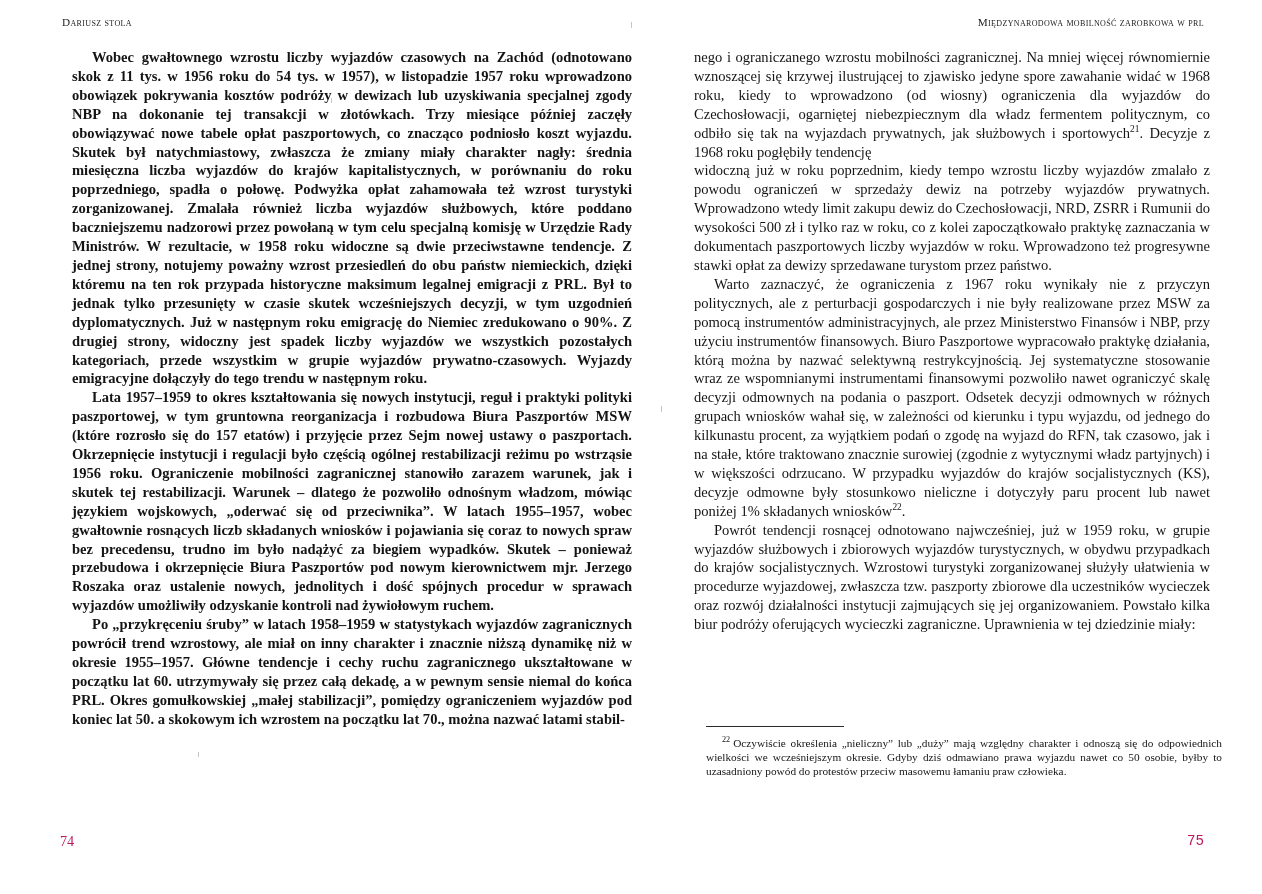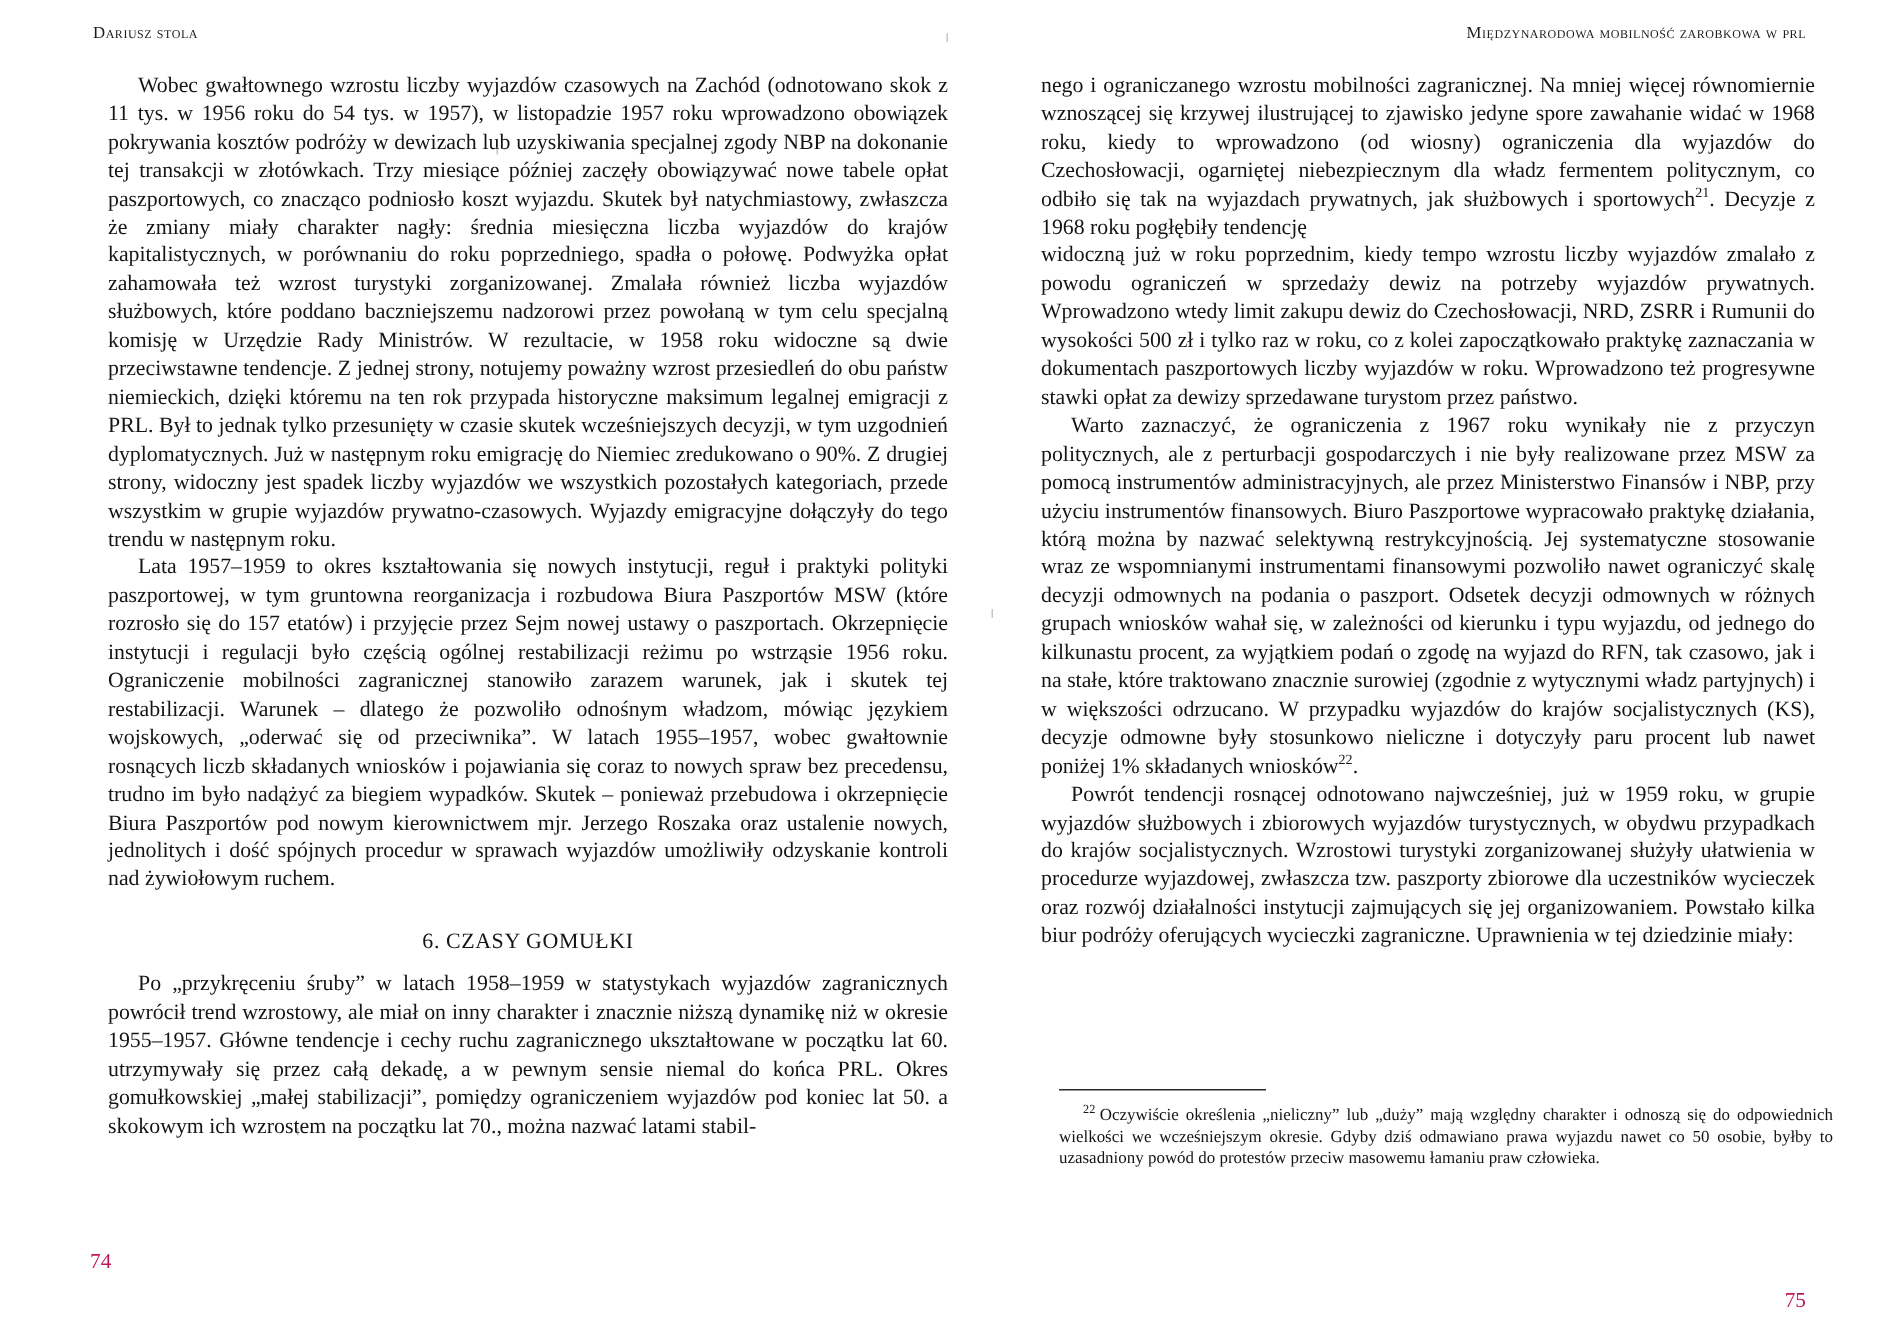--- a/index.html
+++ b/index.html
@@ -39,21 +39,21 @@
   
   .sc {
     font-variant: small-caps;
   }
 
   
   .page {
     position: absolute;
     top: 48px;
   }
-  .page.left  { left: 72px;  width: 560px; }
+  .page.left  { left: 72px;  width: 560px; font-weight: bold; }
   .page.right { left: 694px; width: 516px; }
 
   .body-text {
     font-size: 14.55px;
     line-height: 18.9px;
     text-align: justify;
     text-justify: inter-word;
     hyphens: manual;
     margin: 0;
   }
@@ -104,42 +104,41 @@
     line-height: 0;
   }
 
   
   .folio {
     position: absolute;
     font-size: 14.2px;
     color: #be185d;
   }
   .folio.left  { left: 60px;  top: 833px; }
-  .folio.right { right: 58px; top: 859px; }
+  .folio.right { right: 58px; top: 833px; font-family: Liberation Mono, monospace; }
 
   
   .speck {
     position: absolute;
     background: #8d8d8d;
     opacity: .5;
   }
 </style>
 </head>
 <body>
 
 <div class="spread">
 
   <div class="running-head left sc">Dariusz Stola</div>
   <div class="running-head right sc">Międzynarodowa mobilność zarobkowa w PRL</div>
 
   <div class="page left">
     <p class="body-text indent">Wobec gwałtownego wzrostu liczby wyjazdów czasowych na Zachód (odnotowano skok z 11 tys. w 1956 roku do 54 tys. w 1957), w listopadzie 1957 roku wprowadzono obowiązek pokrywania kosztów podróży w dewizach lub uzyskiwania specjalnej zgody NBP na dokonanie tej transakcji w złotówkach. Trzy miesiące później zaczęły obowiązywać nowe tabele opłat paszportowych, co znacząco podniosło koszt wyjazdu. Skutek był natychmiastowy, zwłaszcza że zmiany miały charakter nagły: średnia miesięczna liczba wyjazdów do krajów kapitalistycznych, w porównaniu do roku poprzedniego, spadła o połowę. Podwyżka opłat zahamowała też wzrost turystyki zorganizowanej. Zmalała również liczba wyjazdów służbowych, które poddano baczniejszemu nadzorowi przez powołaną w tym celu specjalną komisję w Urzędzie Rady Ministrów. W rezultacie, w 1958 roku widoczne są dwie przeciwstawne tendencje. Z jednej strony, notujemy poważny wzrost przesiedleń do obu państw niemieckich, dzięki któremu na ten rok przypada historyczne maksimum legalnej emigracji z PRL. Był to jednak tylko przesunięty w czasie skutek wcześniejszych decyzji, w tym uzgodnień dyplomatycznych. Już w następnym roku emigrację do Niemiec zredukowano o 90%. Z drugiej strony, widoczny jest spadek liczby wyjazdów we wszystkich pozostałych kategoriach, przede wszystkim w grupie wyjazdów prywatno-czasowych. Wyjazdy emigracyjne dołączyły do tego trendu w następnym roku.</p>
     <p class="body-text indent">Lata 1957–1959 to okres kształtowania się nowych instytucji, reguł i praktyki polityki paszportowej, w tym gruntowna reorganizacja i rozbudowa Biura Paszportów MSW (które rozrosło się do 157 etatów) i przyjęcie przez Sejm nowej ustawy o paszportach. Okrzepnięcie instytucji i regulacji było częścią ogólnej restabilizacji reżimu po wstrząsie 1956 roku. Ograniczenie mobilności zagranicznej stanowiło zarazem warunek, jak i skutek tej restabilizacji. Warunek – dlatego że pozwoliło odnośnym władzom, mówiąc językiem wojskowych, „oderwać się od przeciwnika”. W latach 1955–1957, wobec gwałtownie rosnących liczb składanych wniosków i pojawiania się coraz to nowych spraw bez precedensu, trudno im było nadążyć za biegiem wypadków. Skutek – ponieważ przebudowa i okrzepnięcie Biura Paszportów pod nowym kierownictwem mjr. Jerzego Roszaka oraz ustalenie nowych, jednolitych i dość spójnych procedur w sprawach wyjazdów umożliwiły odzyskanie kontroli nad żywiołowym ruchem.</p>
 
-    <div class="section-heading">6. CZASY GOMUŁKI</div>
 
     <p class="body-text indent">Po „przykręceniu śruby” w latach 1958–1959 w statystykach wyjazdów zagranicznych powrócił trend wzrostowy, ale miał on inny charakter i znacznie niższą dynamikę niż w okresie 1955–1957. Główne tendencje i cechy ruchu zagranicznego ukształtowane w początku lat 60. utrzymywały się przez całą dekadę, a w pewnym sensie niemal do końca PRL. Okres gomułkowskiej „małej stabilizacji”, pomiędzy ograniczeniem wyjazdów pod koniec lat 50. a skokowym ich wzrostem na początku lat 70., można nazwać latami stabil-</p>
   </div>
 
   <div class="page right">
 
     <p class="body-text"><span>nego i ograniczanego wzrostu mobilności zagranicznej. Na mniej więcej równomiernie wznoszącej się krzywej ilustrującej to zjawisko jedyne spore zawahanie widać w 1968 roku, kiedy to wprowadzono (od wiosny) ograniczenia dla wyjazdów do Czechosłowacji, ogarniętej niebezpiecznym dla władz fermentem politycznym, co odbiło się tak na wyjazdach prywatnych, jak służbowych i sportowych</span><sup class="ref">21</sup><span>. Decyzje z 1968 roku pogłębiły tendencję</span></p>
 
     <p class="body-text">widoczną już w roku poprzednim, kiedy tempo wzrostu liczby wyjazdów zmalało z powodu ograniczeń w sprzedaży dewiz na potrzeby wyjazdów prywatnych. Wprowadzono wtedy limit zakupu dewiz do Czechosłowacji, NRD, ZSRR i Rumunii do wysokości 500 zł i tylko raz w roku, co z kolei zapoczątkowało praktykę zaznaczania w dokumentach paszportowych liczby wyjazdów w roku. Wprowadzono też progresywne stawki opłat za dewizy sprzedawane turystom przez państwo.</p>
 

